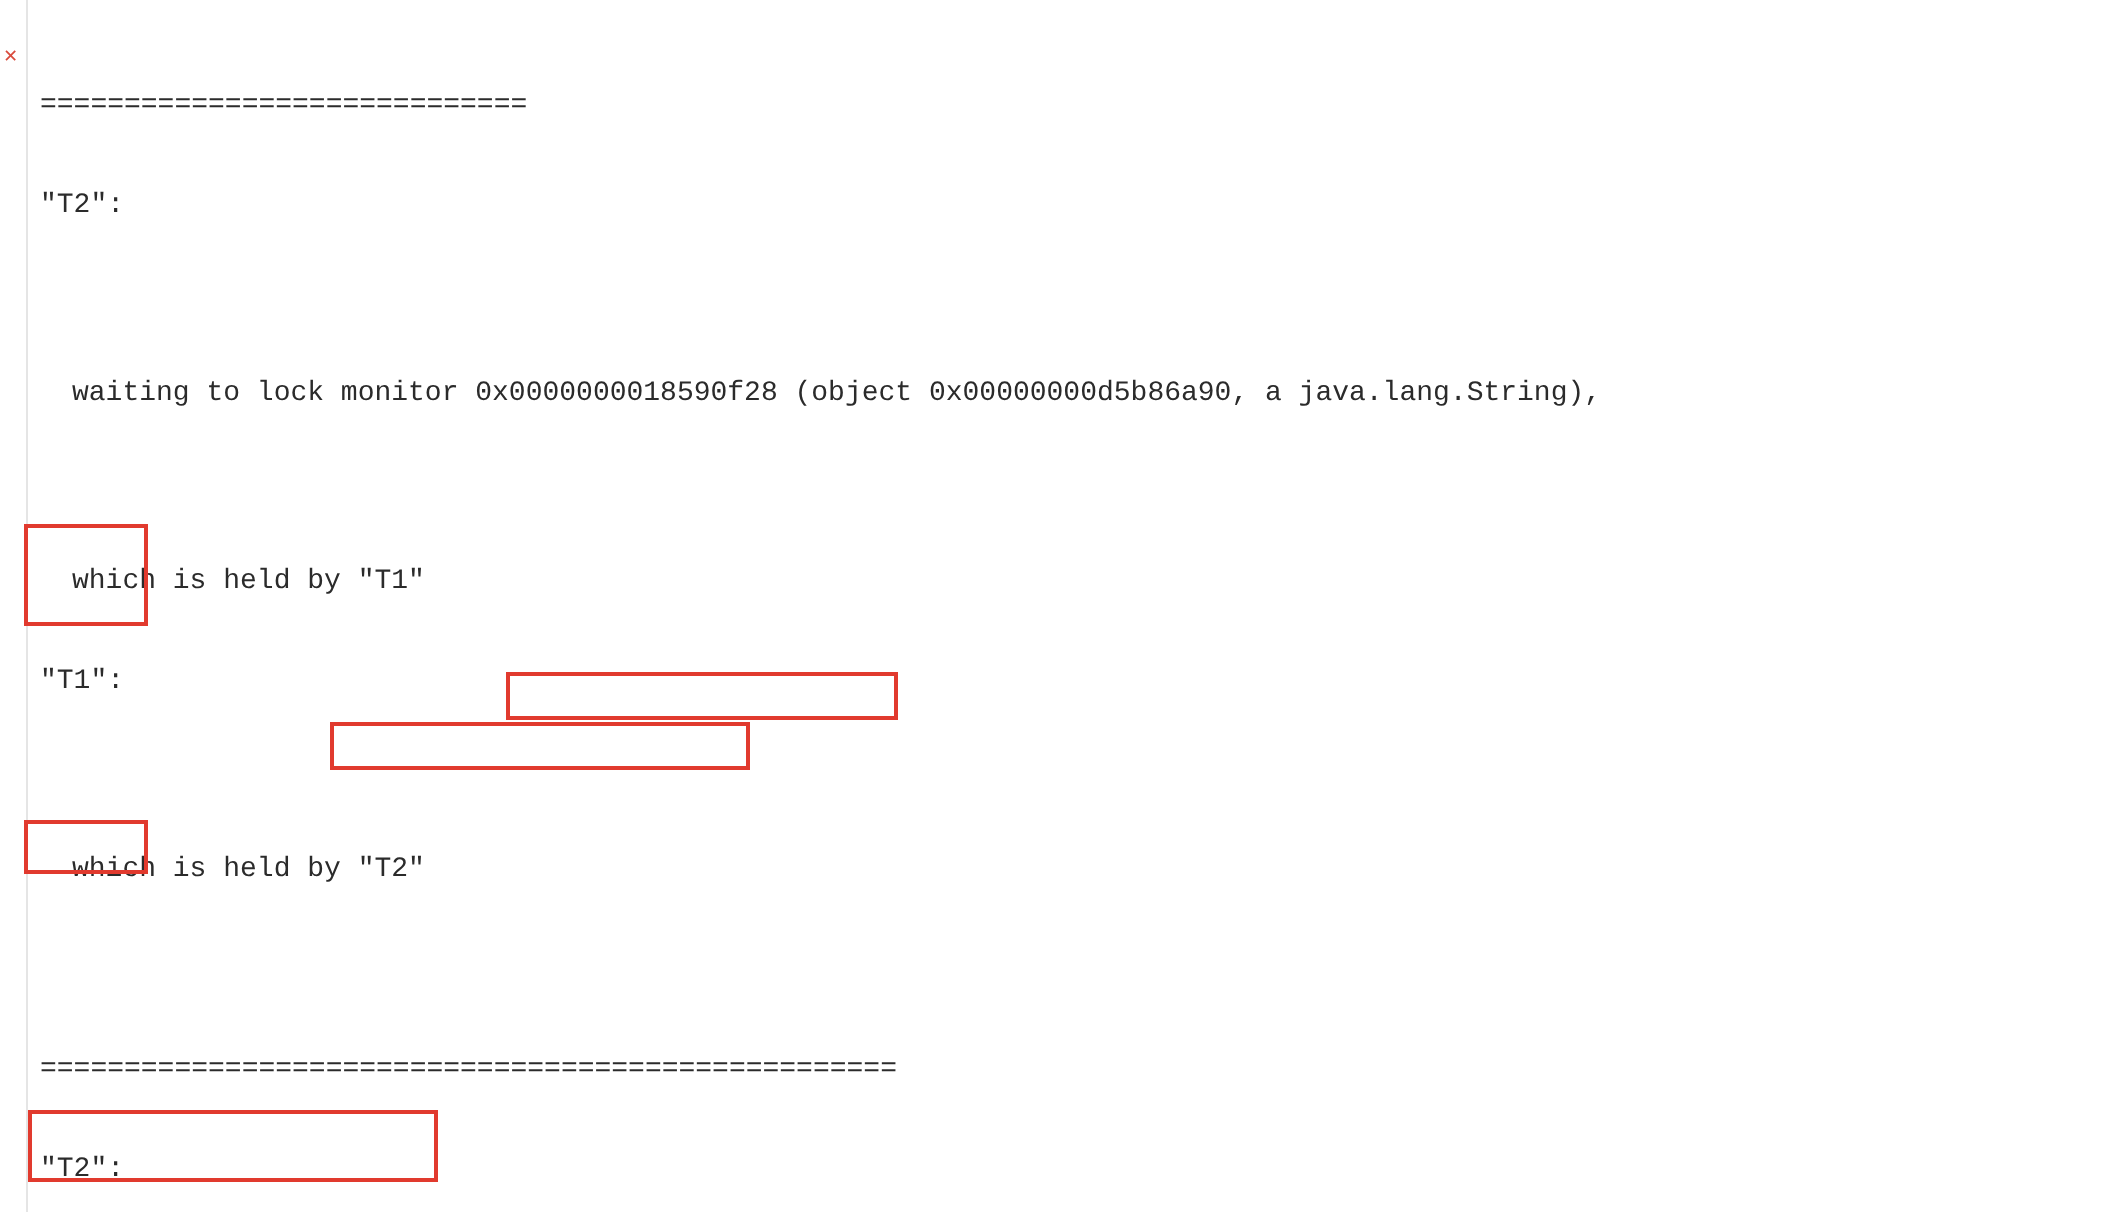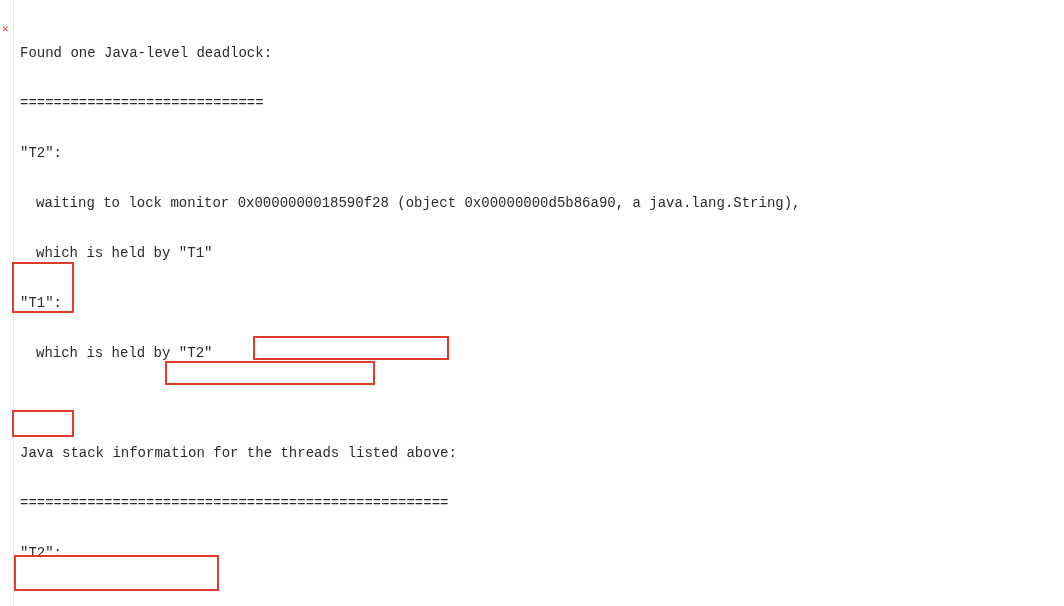--- a/index.html
+++ b/index.html
@@ -40,39 +40,37 @@
     white-space: pre;
     font-family: "Consolas", "Courier New", monospace;
   }
   .hlbox {
     position: absolute;
     border: 2px solid #e13a2e;
     background: transparent;
     pointer-events: none;
   }
   .line { height: 25px; }
-  .ind1 { padding-left: 16px; }
+  .ind1 { padding-left: 16px; margin-top: 44px; }
 </style>
 </head>
 <body>
 
 <div class="gutter">
   <span class="gutter-mark">✕</span>
 </div>
 
 <div class="content">
-<div class="line">Found one Java-level deadlock:</div>
 <div class="line">=============================</div>
 <div class="line">"T2":</div>
 <div class="line ind1">waiting to lock monitor 0x0000000018590f28 (object 0x00000000d5b86a90, a java.lang.String),</div>
 <div class="line ind1">which is held by "T1"</div>
 <div class="line">"T1":</div>
 <div class="line ind1">which is held by "T2"</div>
 <div class="line"> </div>
-<div class="line">Java stack information for the threads listed above:</div>
 <div class="line">===================================================</div>
 <div class="line">"T2":</div>
 
 
 
 
 
 
 
 

